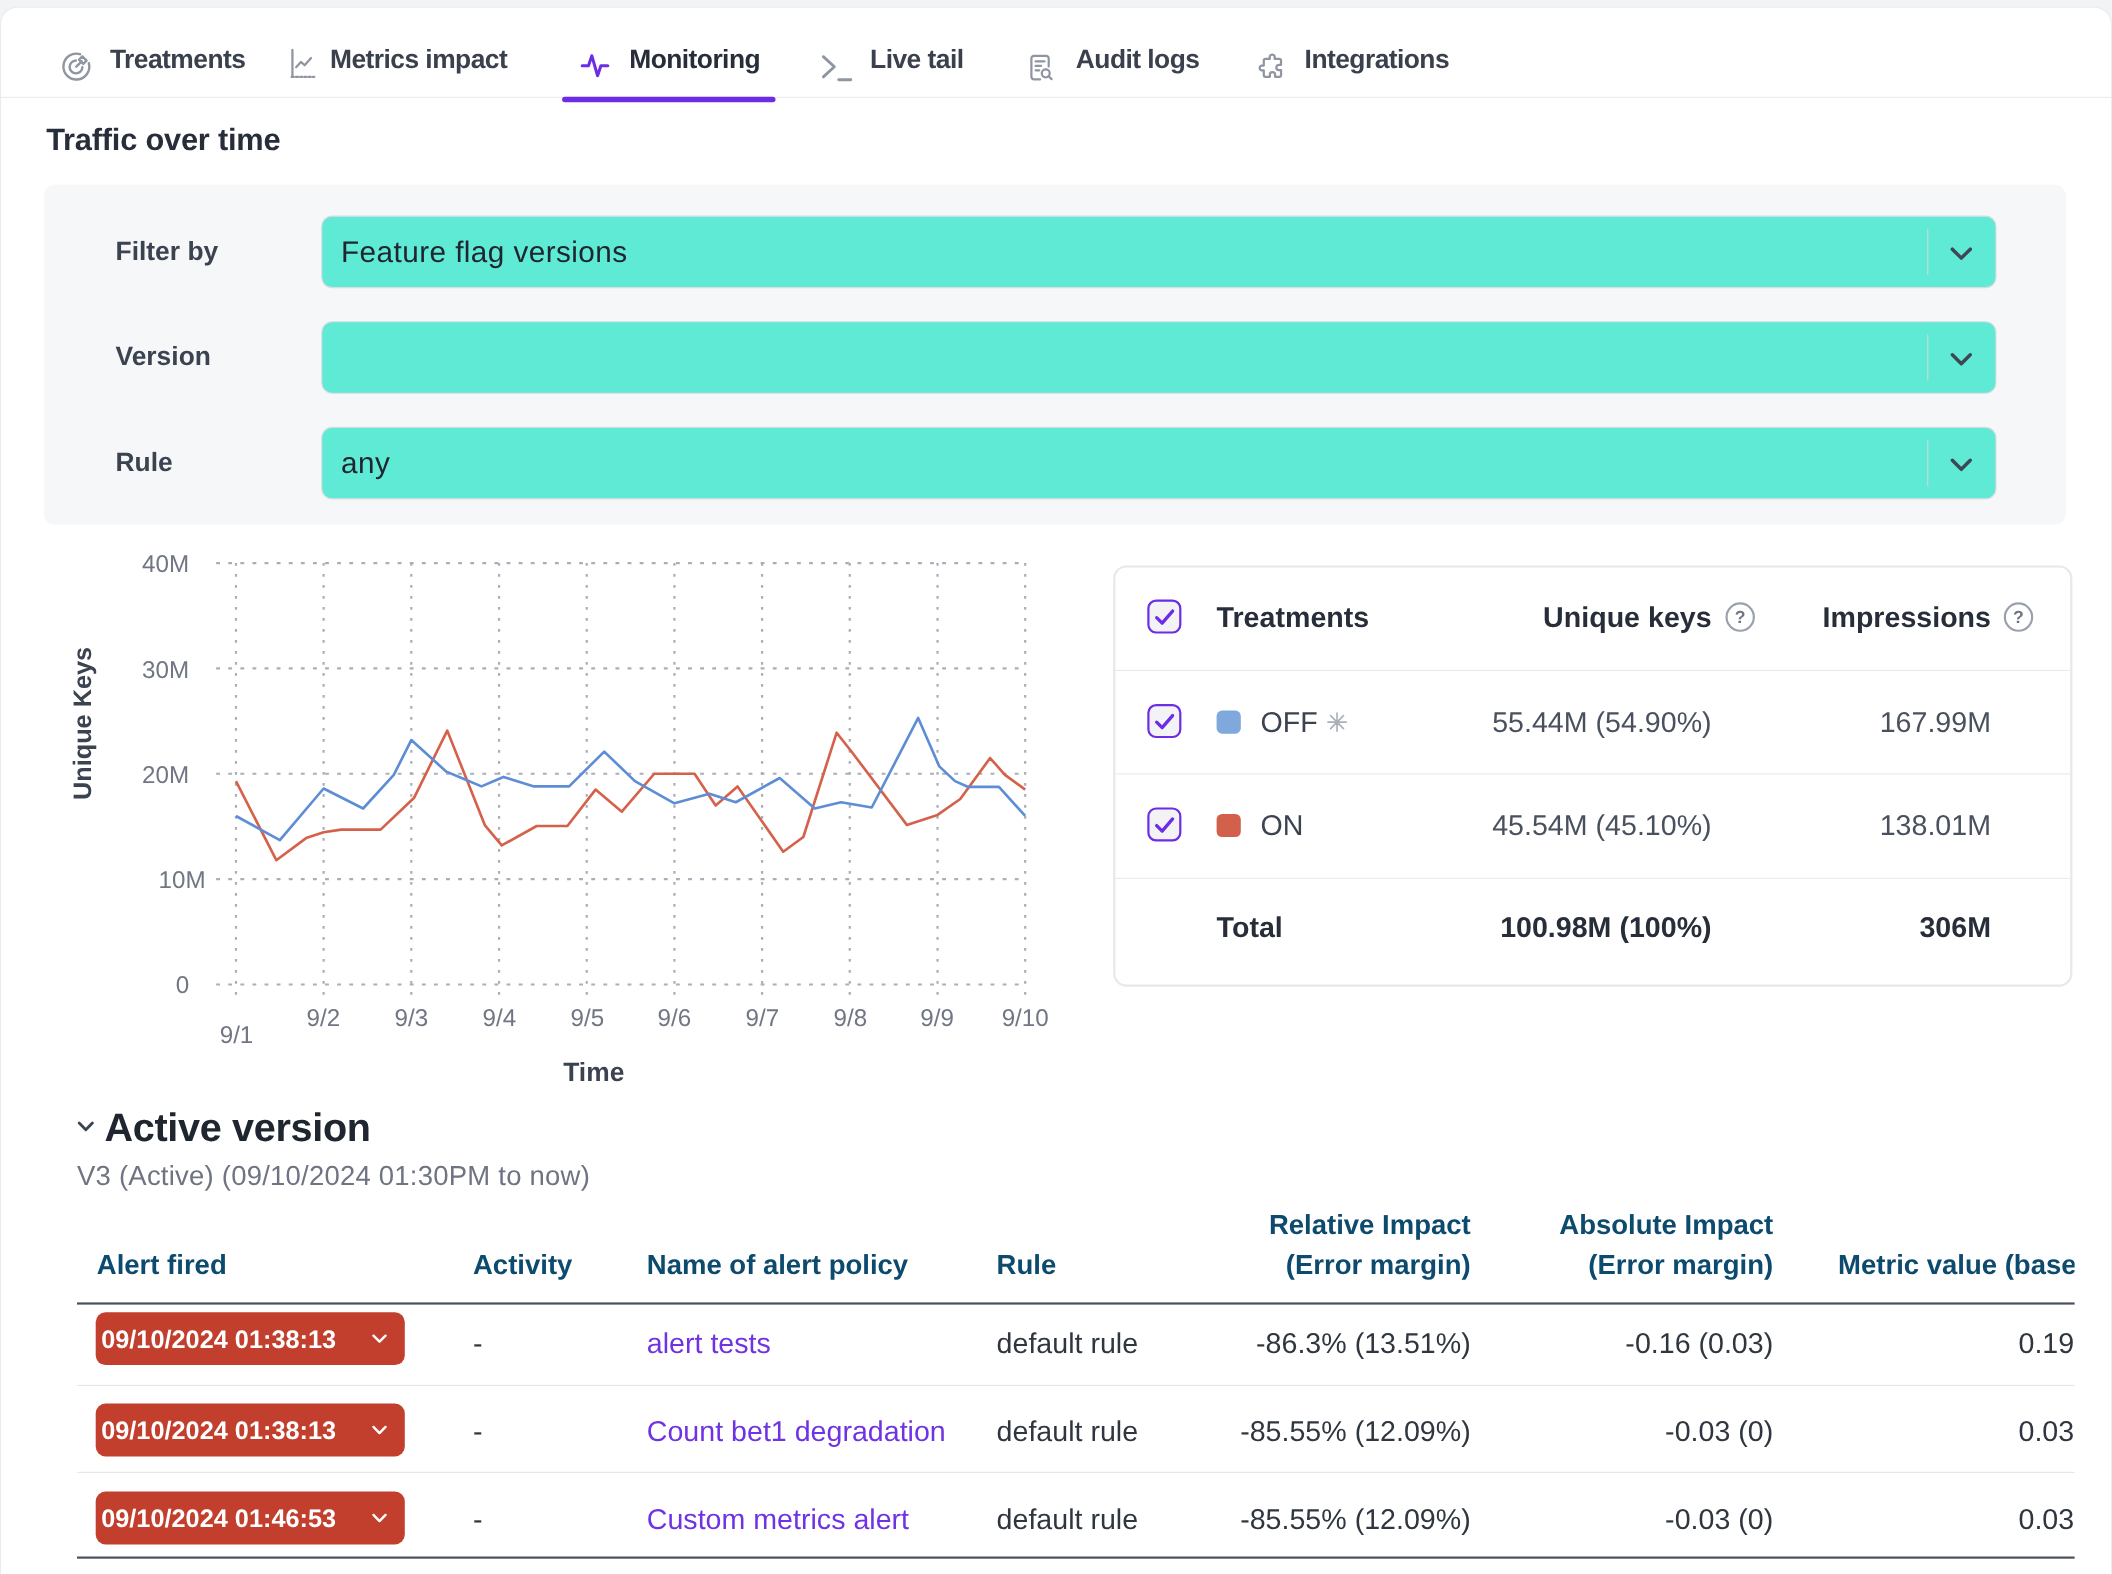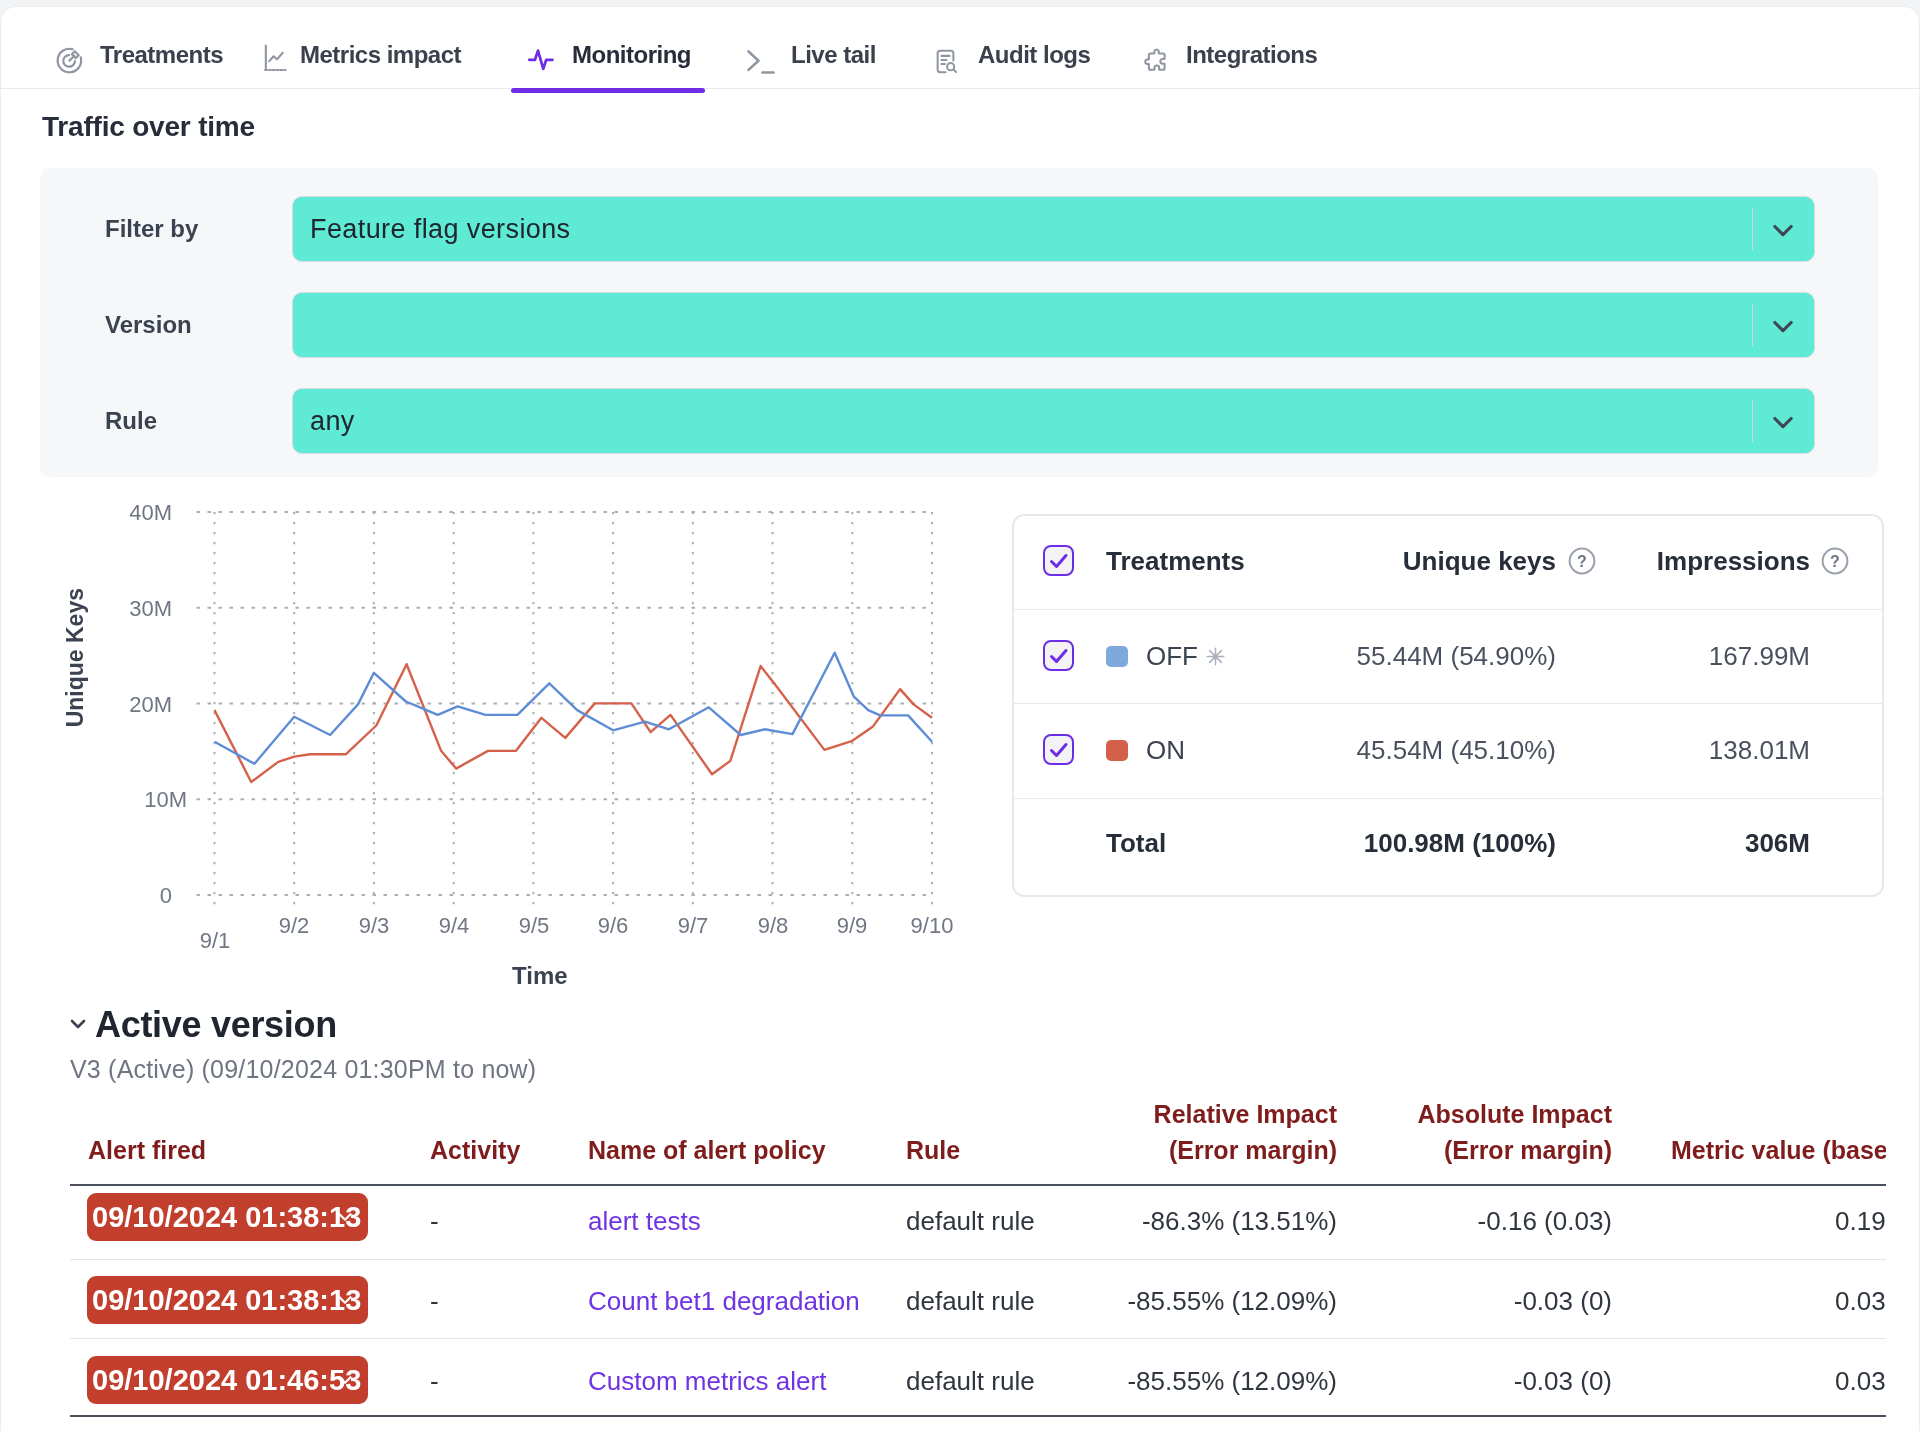--- a/index.html
+++ b/index.html
@@ -35,25 +35,25 @@
   border:2px solid #e6e8eb; border-radius:12px; background:#fff; }
 .tsep { position:absolute; left:0; right:0; height:1px; background:#e7e9ec; }
 .tcell { position:absolute; font-size:26px; color:#4a515e; }
 .tbold { font-weight:bold; color:#272e3a; }
 .num { text-align:right; }
 .cbx { position:absolute; width:31px; height:31px; border:2.6px solid #6d2ce6; border-radius:8px; background:#f3f3f6; }
 .swatch { position:absolute; width:22px; height:21px; border-radius:5px; }
 
 .h2 { position:absolute; font-size:36px; font-weight:bold; color:#20262f; letter-spacing:-0.3px; }
 .sub { position:absolute; font-size:25px; color:#6e7482; letter-spacing:0.2px; }
-.ath { position:absolute; font-size:25px; font-weight:bold; color:#7f1d1d; }
+.ath { position:absolute; font-size:25px; font-weight:bold; color:#0c4a6e; }
 .atc { position:absolute; font-size:26px; color:#30363f; }
 .alink { position:absolute; font-size:26px; color:#6f33e4; }
 .badge { position:absolute; left:87px; width:281px; height:48px; background:#c23e2d; border-radius:9px;
-  color:#fff; font-size:29px; font-weight:bold; line-height:48px; padding-left:5px; }
+  color:#fff; font-size:23px; font-weight:bold; line-height:48px; padding-left:5px; }
 .aline { position:absolute; left:70px; width:1816px; height:1px; background:#e3e5e8; }
 </style>
 </head>
 <body>
 <div class="card"></div>
 
 <div class="tabbar">
   <svg class="abs" style="left:54px;top:39px;" width="31" height="31" viewBox="0 0 24 24" fill="none" stroke="#8f96a1" stroke-width="1.7" stroke-linecap="round" stroke-linejoin="round">
     <path d="M14.5 3.3 A9.1 9.1 0 1 0 20.7 9.6"></path>
     <path d="M11.6 7.8 A4.5 4.5 0 1 0 16.2 12.5"></path>

